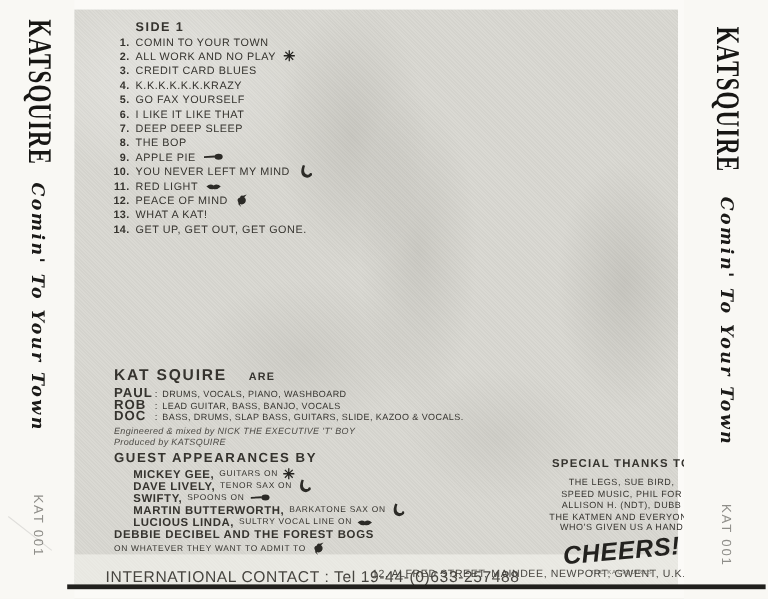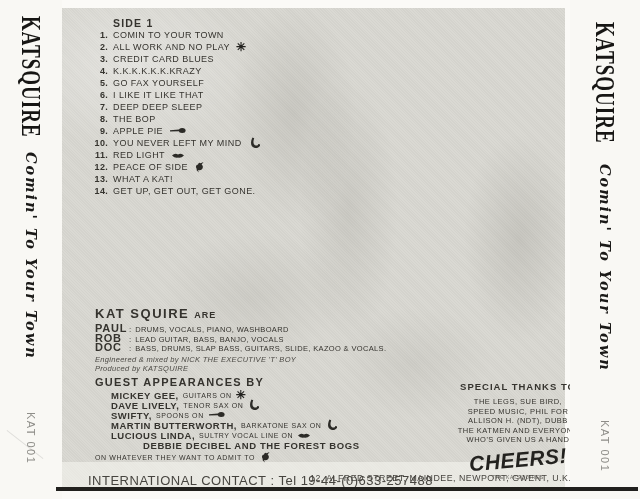--- a/index.html
+++ b/index.html
@@ -57,35 +57,35 @@
   .trow{display:flex;align-items:center;height:12px;}
   .tnum{width:18px;text-align:right;margin-right:5px;font-size:9px;font-weight:bold;letter-spacing:.3px;flex:none;}
   .ttitle{font-size:9px;letter-spacing:.45px;white-space:nowrap;}
   .ticon{margin-left:6px;display:inline-flex;align-items:center;}
   .asterisk-glyph{font-size:12px;line-height:10px;color:#23221f;font-weight:bold;}
   svg.doodle{display:block;}
   svg.doodle *{fill:#2c2b27;}
   
   .band-heading{position:absolute;left:95px;top:304px;letter-spacing:1.5px;}
   .band-heading .big{font-size:13px;font-weight:bold;text-align:right;}
-  .band-heading .small{font-size:9px;font-weight:bold;margin-left:5px;letter-spacing:1px;text-align:right;}
+  .band-heading .small{font-size:9px;font-weight:bold;margin-left:18px;letter-spacing:1px;text-align:right;}
   .members{position:absolute;left:95px;top:322px;}
   .mrow{display:flex;align-items:baseline;height:9.5px;}
   .mname{font-size:11px;font-weight:bold;letter-spacing:.8px;width:34px;flex:none;}
   .msep{font-size:8px;margin:0 4px 0 0;}
   .mroles{font-size:7.5px;letter-spacing:.35px;white-space:nowrap;}
   .credit-line{position:absolute;left:95px;font-size:7.5px;font-style:italic;letter-spacing:.3px;color:#4b4944;}
   
   .guest-heading{position:absolute;left:95px;top:376px;font-size:11px;font-weight:bold;letter-spacing:1.3px;}
   .guests{position:absolute;left:95px;top:390px;}
   .grow{display:flex;align-items:center;height:10px;padding-left:16px;}
   .gname{font-size:9.5px;font-weight:bold;letter-spacing:.5px;white-space:nowrap;}
   .gdetail{font-size:7px;letter-spacing:.6px;margin-left:4px;white-space:nowrap;}
   .gicon{margin-left:4px;display:inline-flex;align-items:center;}
-  .gfinal-name{position:absolute;left:95px;top:440px;font-size:9.5px;font-weight:bold;letter-spacing:.6px;white-space:nowrap;margin-left:48px;}
+  .gfinal-name{position:absolute;left:95px;top:440px;font-size:9.5px;font-weight:bold;letter-spacing:.6px;white-space:nowrap;}
   .gfinal-detail{position:absolute;left:95px;top:451px;display:flex;align-items:center;font-size:7px;letter-spacing:.6px;}
   .gfinal-detail .gicon{margin-left:5px;}
   
   .thanks{position:absolute;left:437px;top:381px;width:162px;text-align:center;}
   .thanks-heading{font-size:9.5px;font-weight:bold;letter-spacing:1px;}
   .thanks-lines{margin-top:5px;}
   .thanks-line{font-size:7.5px;line-height:9.5px;letter-spacing:.5px;white-space:nowrap;}
   .cheers{margin-top:3px;font-size:21px;font-weight:bold;font-style:italic;letter-spacing:.5px;transform:rotate(-5deg);color:#23221f;}
   .thanks-sub{margin-top:2px;font-size:5px;letter-spacing:.6px;color:#6d6c66;}
   
@@ -165,21 +165,21 @@
     <span class="tnum ink">11.</span>
     <span class="ttitle ink">RED LIGHT</span>
     <span class="ticon">
       <svg class="doodle" width="14" height="7" viewBox="0 0 14 7">
           <path d="M1 3.5 Q4 0.6 7 2.6 Q10 0.6 13 3.5 Q10 6.5 7 5.6 Q4 6.5 1 3.5 Z"></path>
         </svg>
     </span>
   </div>
   <div class="trow">
     <span class="tnum ink">12.</span>
-    <span class="ttitle ink">PEACE OF SIDE</span>
+    <span class="ttitle ink">PEACE OF MIND</span>
     <span class="ticon">
       <svg class="doodle" width="11" height="12" viewBox="0 0 11 12">
           <path d="M2.6 7.8 Q0.8 4.4 4 3.6 Q4.6 1 6.6 2.2 L9.6 1 L7.6 3.4 Q9.8 5.2 8.2 8 Q6.4 10 3.8 9 L5 11.4 L2.8 9.4 Z"></path>
         </svg>
     </span>
   </div>
   <div class="trow">
     <span class="tnum ink">13.</span>
     <span class="ttitle ink">WHAT A KAT!</span>
   </div>

